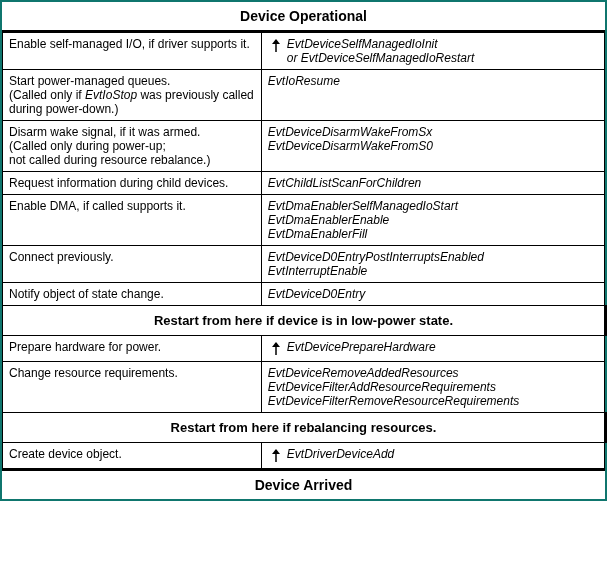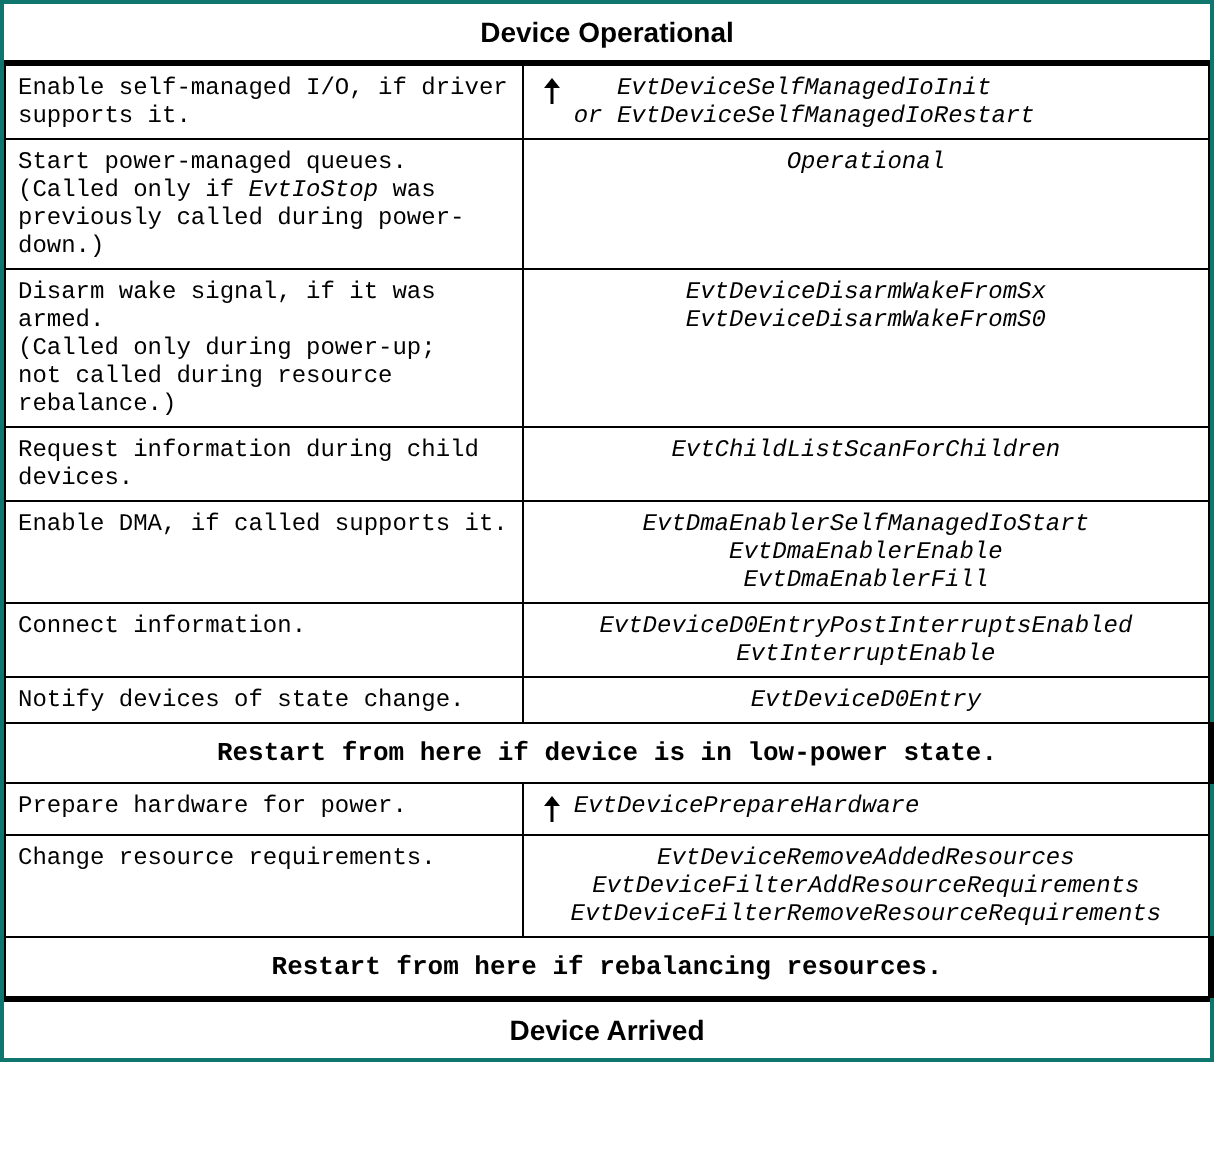--- a/index.html
+++ b/index.html
@@ -24,29 +24,27 @@
       background: #fff;
     }
     table {
       width: 100%;
       border-collapse: collapse;
     }
     td {
       border: 1px solid #000;
       padding: 4px 6px;
       vertical-align: top;
-      font-family: Liberation Mono, monospace;
     }
     .left-col {
       width: 43%;
     }
     .right-col {
       width: 57%;
       font-style: italic;
-      text-align: center;
     }
     .arrow-cell {
       display: flex;
       align-items: flex-start;
       gap: 0;
     }
     .footer-row {
       text-align: center;
       font-weight: bold;
       font-size: 14px;
@@ -70,40 +68,40 @@
               <svg width="16" height="16" viewBox="0 0 16 16" style="display:inline-block;vertical-align:middle;flex-shrink:0;margin-right:3px;margin-top:1px;">
     <line x1="8" y1="14" x2="8" y2="2" stroke="black" stroke-width="1.5"></line>
     <polygon points="4,6 8,1 12,6" fill="black"></polygon>
   </svg>
               <span class="italic">EvtDeviceSelfManagedIoInit<br>or EvtDeviceSelfManagedIoRestart</span>
             </div>
           </td>
         </tr>
         <tr>
           <td class="left-col">Start power-managed queues.<br>(Called only if <em>EvtIoStop</em> was previously called during power-down.)</td>
-          <td class="right-col"><span class="italic">Operational</span></td>
+          <td class="right-col"><span class="italic">EvtIoResume</span></td>
         </tr>
         <tr>
           <td class="left-col">Disarm wake signal, if it was armed.<br>(Called only during power-up;<br>not called during resource rebalance.)</td>
           <td class="right-col"><span class="italic">EvtDeviceDisarmWakeFromSx<br>EvtDeviceDisarmWakeFromS0</span></td>
         </tr>
         <tr>
           <td class="left-col">Request information during child devices.</td>
           <td class="right-col"><span class="italic">EvtChildListScanForChildren</span></td>
         </tr>
         <tr>
           <td class="left-col">Enable DMA, if called supports it.</td>
           <td class="right-col"><span class="italic">EvtDmaEnablerSelfManagedIoStart<br>EvtDmaEnablerEnable<br>EvtDmaEnablerFill</span></td>
         </tr>
         <tr>
-          <td class="left-col">Connect information.</td>
+          <td class="left-col">Connect previously.</td>
           <td class="right-col"><span class="italic">EvtDeviceD0EntryPostInterruptsEnabled<br>EvtInterruptEnable</span></td>
         </tr>
         <tr>
-          <td class="left-col">Notify devices of state change.</td>
+          <td class="left-col">Notify object of state change.</td>
           <td class="right-col"><span class="italic">EvtDeviceD0Entry</span></td>
         </tr>
         <tr>
           <td colspan="2" style="text-align: center; font-weight: bold; font-size: 13px; padding: 7px 4px; border-right: 1px solid rgb(0, 0, 0); position: relative;">Restart from here if device is in low-power state.<div style="position: absolute; right: -19px; top: -1px; width: 18px; bottom: -1px; background: rgb(0, 0, 0); border: 1px solid rgb(0, 0, 0);"></div></td>
         </tr>
         <tr>
           <td class="left-col">Prepare hardware for power.</td>
           <td class="right-col">
             <div class="arrow-cell">
               <svg width="16" height="16" viewBox="0 0 16 16" style="display:inline-block;vertical-align:middle;flex-shrink:0;margin-right:3px;margin-top:1px;">
@@ -114,16 +112,28 @@
             </div>
           </td>
         </tr>
         <tr>
           <td class="left-col">Change resource requirements.</td>
           <td class="right-col"><span class="italic">EvtDeviceRemoveAddedResources<br>EvtDeviceFilterAddResourceRequirements<br>EvtDeviceFilterRemoveResourceRequirements</span></td>
         </tr>
         <tr>
           <td colspan="2" style="text-align: center; font-weight: bold; font-size: 13px; padding: 7px 4px; border-right: 1px solid rgb(0, 0, 0); position: relative;">Restart from here if rebalancing resources.<div style="position: absolute; right: -19px; top: -1px; width: 18px; bottom: -1px; background: rgb(0, 0, 0); border: 1px solid rgb(0, 0, 0);"></div></td>
         </tr>
+        <tr>
+          <td class="left-col">Create device object.</td>
+          <td class="right-col">
+            <div class="arrow-cell">
+              <svg width="16" height="16" viewBox="0 0 16 16" style="display:inline-block;vertical-align:middle;flex-shrink:0;margin-right:3px;margin-top:1px;">
+    <line x1="8" y1="14" x2="8" y2="2" stroke="black" stroke-width="1.5"></line>
+    <polygon points="4,6 8,1 12,6" fill="black"></polygon>
+  </svg>
+              <span class="italic">EvtDriverDeviceAdd</span>
+            </div>
+          </td>
+        </tr>
       </tbody>
   </table>
   <div class="footer-row">Device Arrived</div>
 </div>
 
 </body></html>

